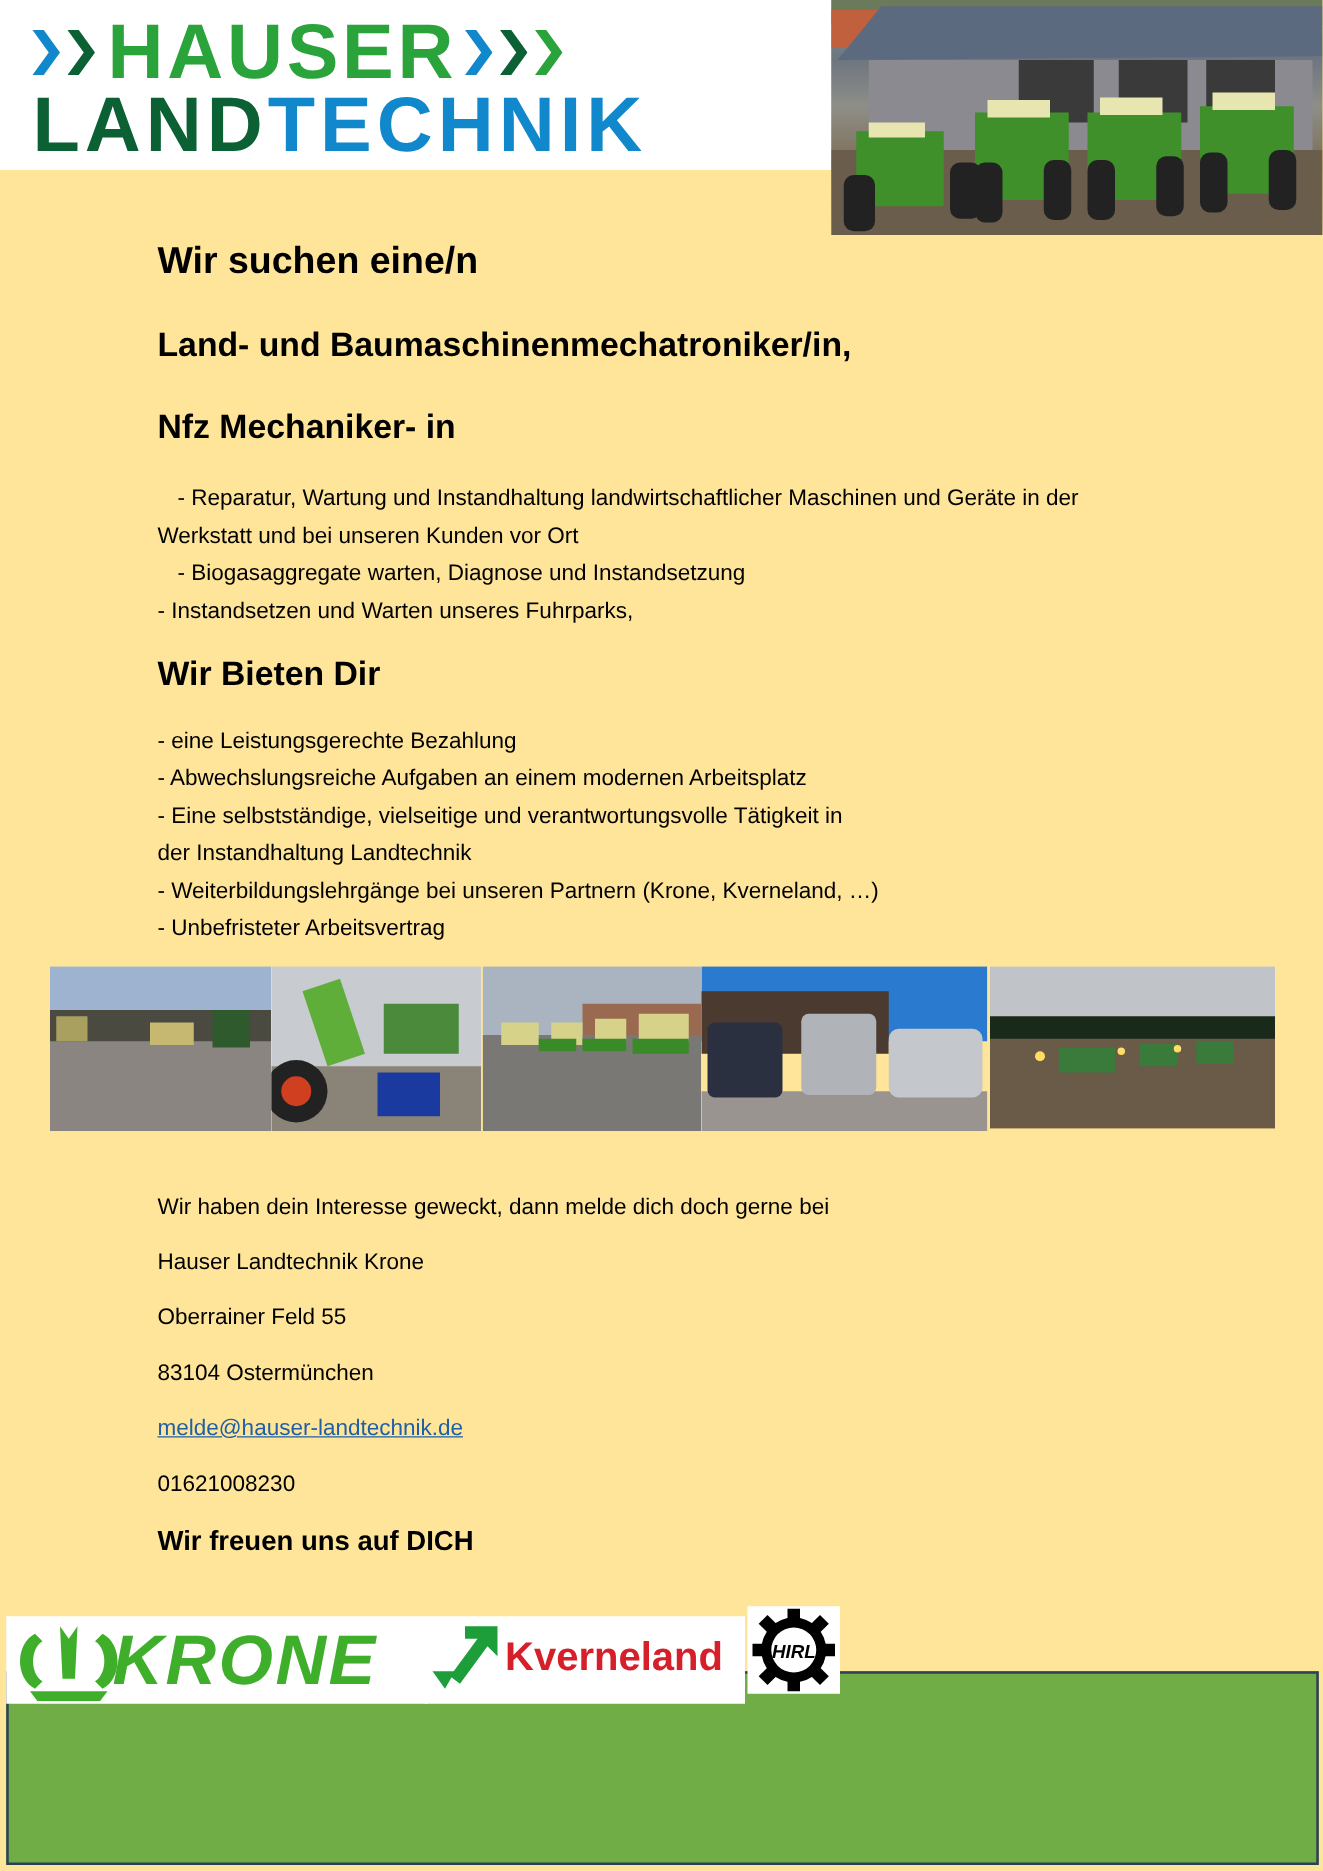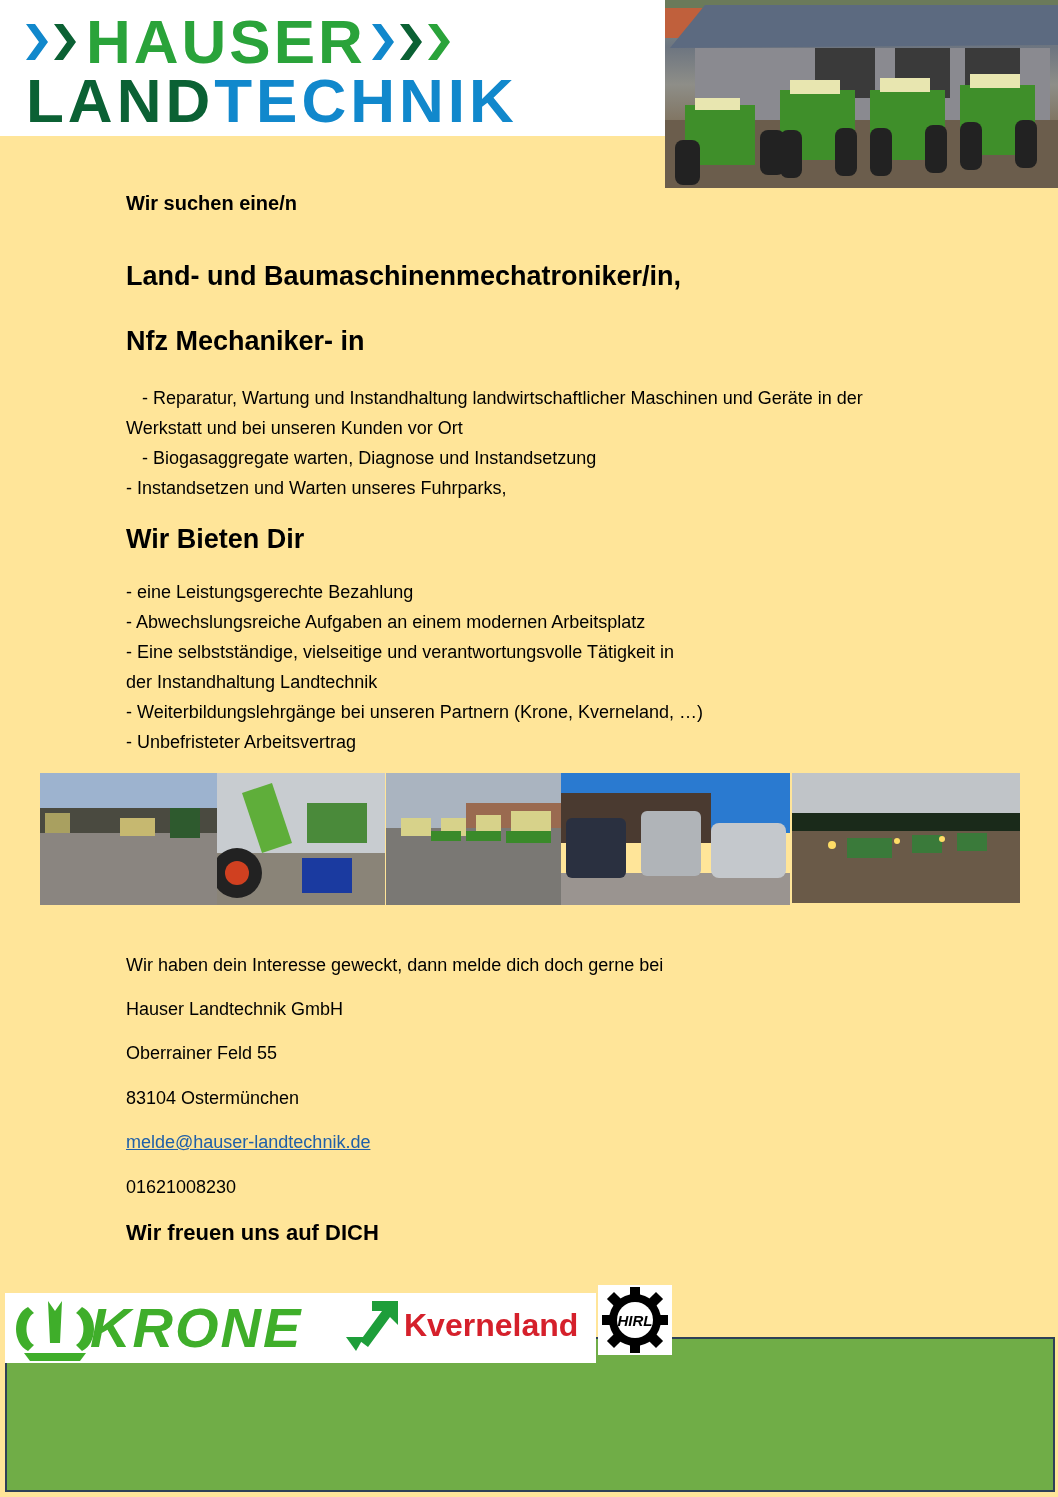--- a/index.html
+++ b/index.html
@@ -5,21 +5,21 @@
   html,body{margin:0;padding:0;}
   body{width:1058px;height:1497px;position:relative;overflow:hidden;background:#ffe599;font-family:"Liberation Sans","DejaVu Sans",sans-serif;color:#000;}
   .abs{position:absolute;}
   
   .logo-box{left:0;top:0;width:665px;height:136px;background:#fff;}
   .logo-line1{left:26px;top:14px;height:56px;display:flex;align-items:center;font-weight:bold;font-size:62px;line-height:56px;letter-spacing:3px;}
   .logo-line2{left:26px;top:72px;height:58px;font-weight:bold;font-size:62px;line-height:58px;letter-spacing:4px;}
   .chev{display:inline-block;width:22px;height:36px;margin-right:6px;}
   .hero{left:665px;top:0;width:393px;height:188px;overflow:hidden;background:linear-gradient(#8a9a8a 0%,#6d7580 25%,#8e8e88 45%,#7d6e58 70%,#9a8a70 100%);}
   
-  .h1{left:126px;font-weight:bold;font-size:20px;}
+  .h1{left:126px;font-weight:bold;font-size:30px;}
   .h2{left:126px;font-weight:bold;font-size:27px;}
   .body-line{left:126px;font-size:18px;line-height:30px;white-space:nowrap;}
   .bold{font-weight:normal;}
   .link{color:#1f5fa8;text-decoration:underline;}
   .photo{top:773px;height:132px;overflow:hidden;}
   .green-box{left:5px;top:1337px;width:1050px;height:155px;background:#70ad47;border:2px solid #2e4057;box-sizing:border-box;}
   .partner{background:#fff;}
 </style>
 </head>
 <body>
@@ -165,21 +165,21 @@
       </g>
       <g fill="#ffdd66">
         <circle cx="40" cy="72" r="4"></circle>
         <circle cx="105" cy="68" r="3"></circle>
         <circle cx="150" cy="66" r="3"></circle>
       </g>
     </svg>
 </div>
 
 <div class="abs body-line bold" style="top:950px;">Wir haben dein Interesse geweckt, dann melde dich doch gerne bei</div>
-<div class="abs body-line" style="top:994px;">Hauser Landtechnik GmbH</div>
+<div class="abs body-line" style="top:994px;">Hauser Landtechnik Krone</div>
 <div class="abs body-line" style="top:1038px;">Oberrainer Feld 55</div>
 <div class="abs body-line" style="top:1083px;">83104 Ostermünchen</div>
 <a class="abs body-line link" style="top:1127px;" href="mailto:info@hauser-landtechnik.de">melde@hauser-landtechnik.de</a>
 <div class="abs body-line" style="top:1172px;">01621008230</div>
 <div class="abs h2" style="top:1220px;font-size:22px;">Wir freuen uns auf DICH</div>
 
 <div class="abs green-box"></div>
 
 <div class="abs partner" style="left:5px;top:1293px;width:337px;height:70px;">
   <svg width="90" height="66" viewBox="0 0 90 66" style="position:absolute;left:5px;top:2px;">

